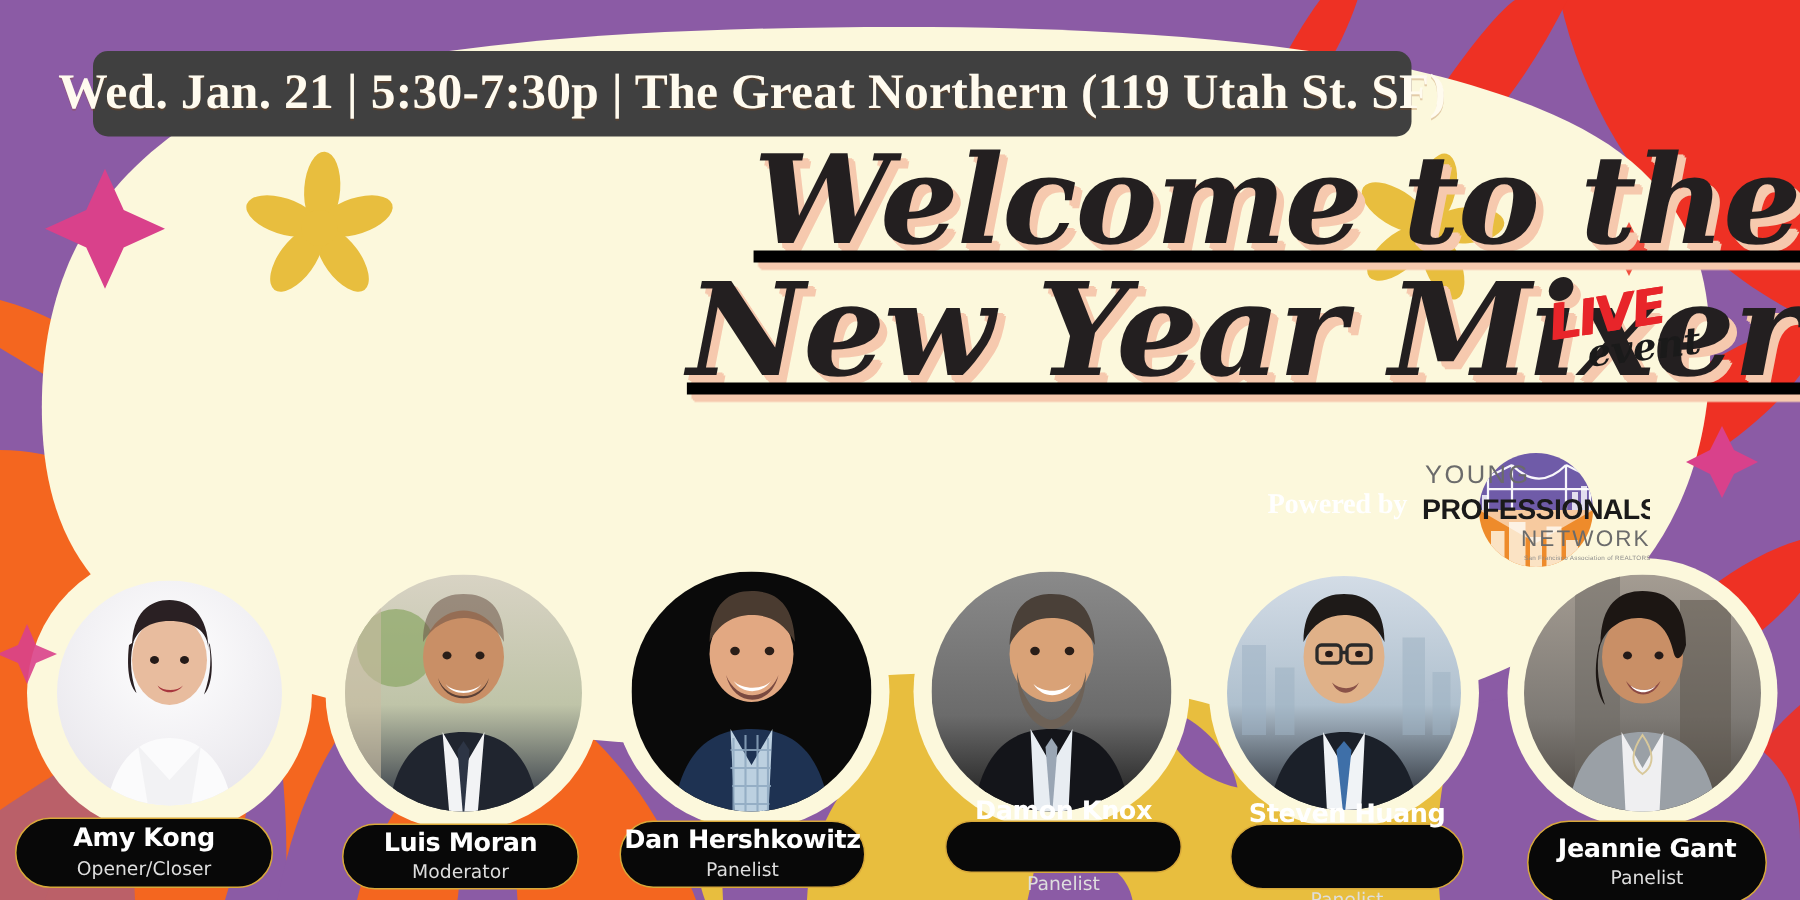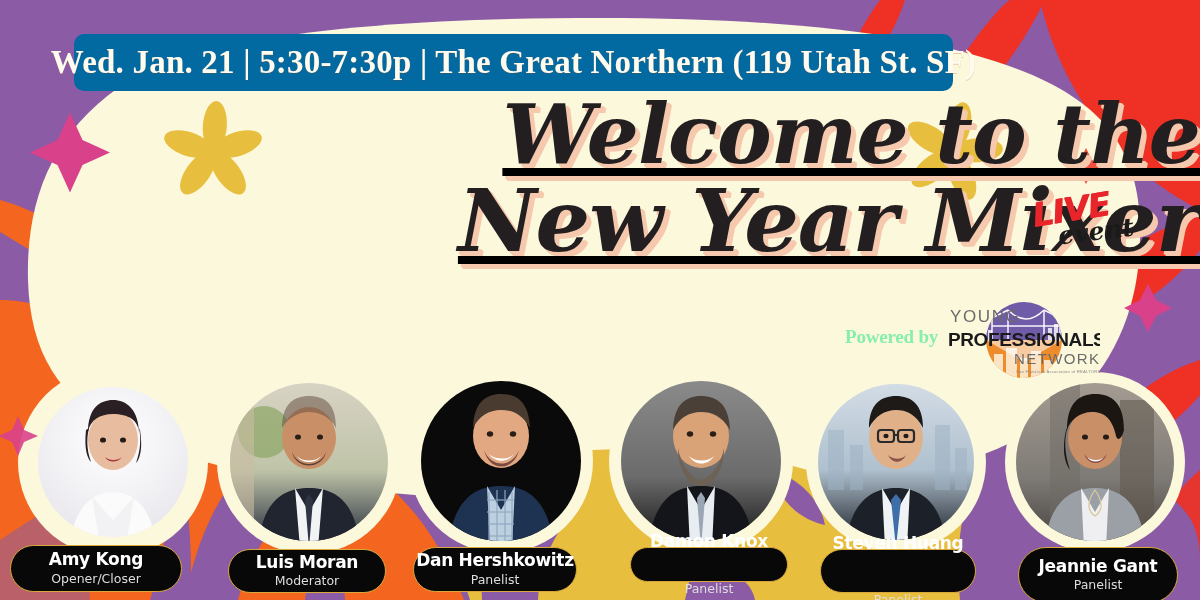--- a/index.html
+++ b/index.html
@@ -20,27 +20,26 @@
   .layer { position: absolute; top: 0; left: 0; width: 1200px; height: 600px; }
   svg.layer { display: block; }
 
   
   #date-banner {
     position: absolute;
     left: 62px;
     top: 34px;
     width: 879px;
     height: 57px;
-    background: #0369a1;
+    background: #404040;
     border-radius: 10px;
     display: flex;
     align-items: center;
     justify-content: center;
     z-index: 40;
-    margin-left: 12px;
   }
   #date-banner-text {
     color: #FFFBEF;
     font-family: "Liberation Serif", serif;
     font-weight: bold;
     font-size: 33px;
     letter-spacing: 0.2px;
     white-space: nowrap;
     text-shadow: 0 1px 0 rgba(150,70,10,0.25);
   }
@@ -124,21 +123,21 @@
   #powered-row {
     position: absolute;
     left: 845px;
     top: 296px;
     z-index: 36;
     display: flex;
     align-items: center;
     gap: 10px;
   }
   #powered-by-label {
-    color: #86efac;
+    color: #ffffff;
     font-family: "Liberation Serif", serif;
     font-weight: bold;
     font-size: 19px;
     white-space: nowrap;
     letter-spacing: -0.2px;
   }
   #ypn-logo { position: relative; width: 152px; height: 82px; }
   #ypn-logo svg { display: block; }
 
   

